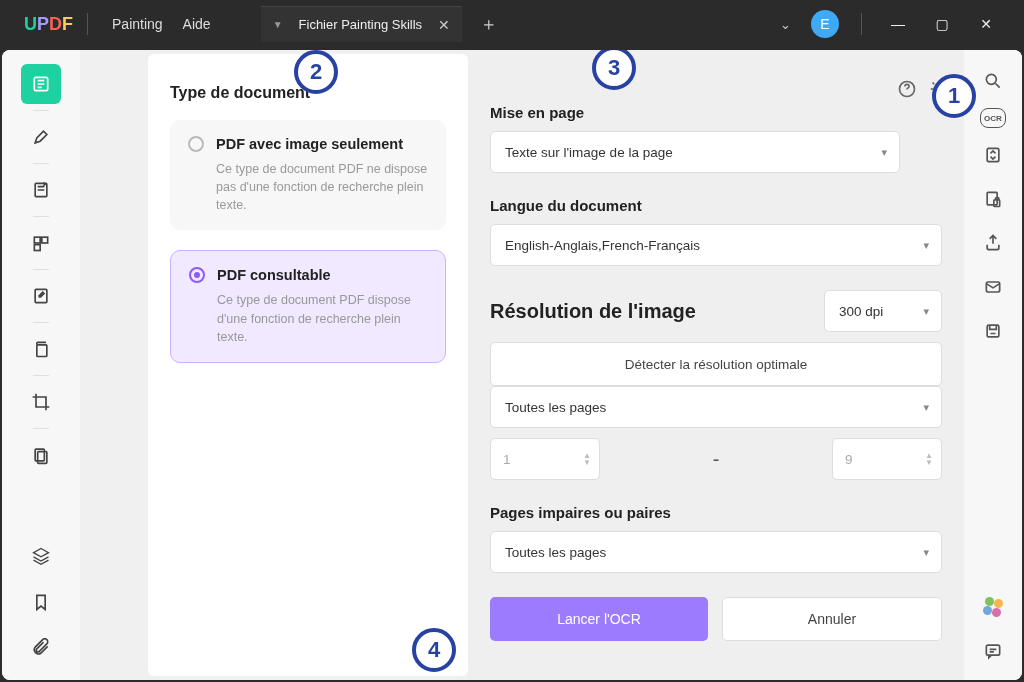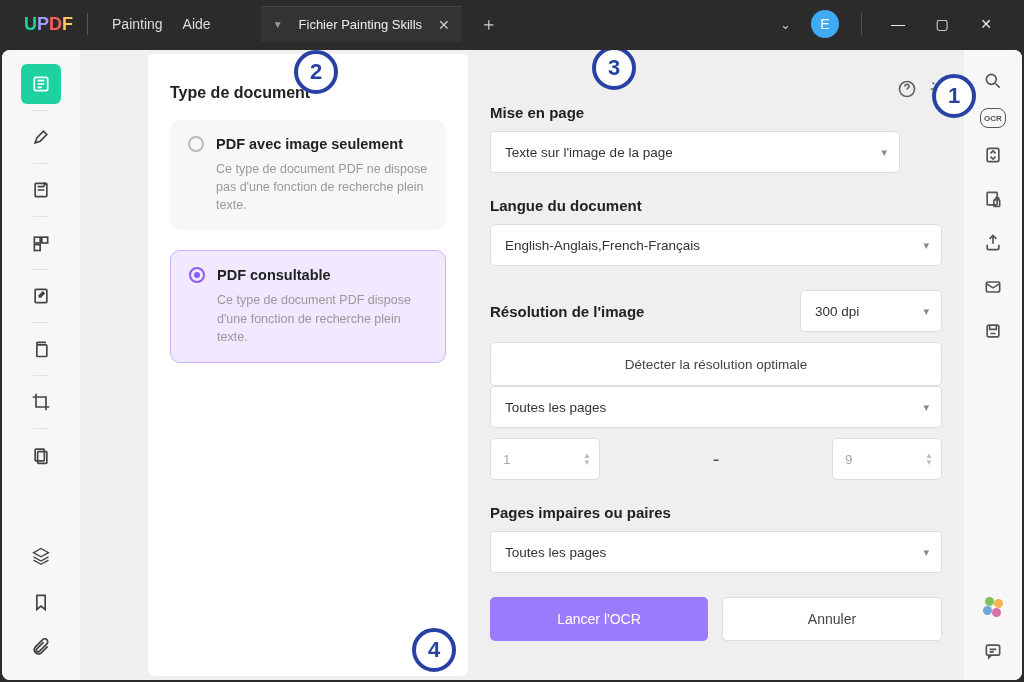--- a/index.html
+++ b/index.html
@@ -48,23 +48,23 @@
 .card.unselected { background: #f7f7f7; }
 .card-head { display: flex; align-items: center; gap: 12px; margin-bottom: 8px; }
 .radio { width: 16px; height: 16px; border-radius: 50%; border: 2px solid #8b5cf6; display: inline-block; position: relative; }
 .radio.on::after { content: ''; position: absolute; inset: 3px; background: #8b5cf6; border-radius: 50%; }
 .radio.off { border-color: #bbb; }
 .card-title { font-weight: 700; font-size: 14.5px; color: #222; }
 .card-desc { font-size: 12.5px; color: #999; line-height: 1.45; padding-left: 28px; }
 
 .select { background: #fff; border: 1px solid #ddd; border-radius: 5px; height: 42px; display: flex; align-items: center; padding: 16px 14px; font-size: 13.5px; color: #333; position: relative; cursor: pointer; }
 .select::after { content: '▾'; position: absolute; right: 12px; color: #888; font-size: 11px; }
-.select-sm { width: 142px; margin-left: 8px; }
+.select-sm { width: 118px; margin-left: 8px; }
 .row-flex { display: flex; align-items: center; gap: 10px; }
-.row-flex .label-inline { flex: 1; font-weight: 700; font-size: 15px; color: #222; }
+.row-flex .label-inline { flex: 1; font-weight: 700; font-size: 20px; color: #222; }
 
 .btn-sec { background: #fff; border: 1px solid #ddd; border-radius: 5px; height: 44px; display: flex; align-items: center; justify-content: center; font-size: 13.5px; color: #444; cursor: pointer; margin-top: 10px; }
 
 .spinner { background: #fff; border: 1px solid #ddd; border-radius: 5px; height: 42px; display: flex; align-items: center; padding: 0 12px; font-size: 13.5px; color: #aaa; width: 110px; position: relative; }
 .spinner .arrows { position: absolute; right: 8px; display: flex; flex-direction: column; font-size: 8px; color: #bbb; line-height: 7px; }
 .range-row { display: flex; align-items: center; gap: 0; margin-top: 10px; }
 .range-dash { flex: 1; text-align: center; color: #555; font-size: 20px; }
 
 .action-row { display: flex; gap: 14px; margin-top: 24px; }
 .btn { flex: 1; height: 44px; border-radius: 5px; display: flex; align-items: center; justify-content: center; font-size: 14px; cursor: pointer; }

